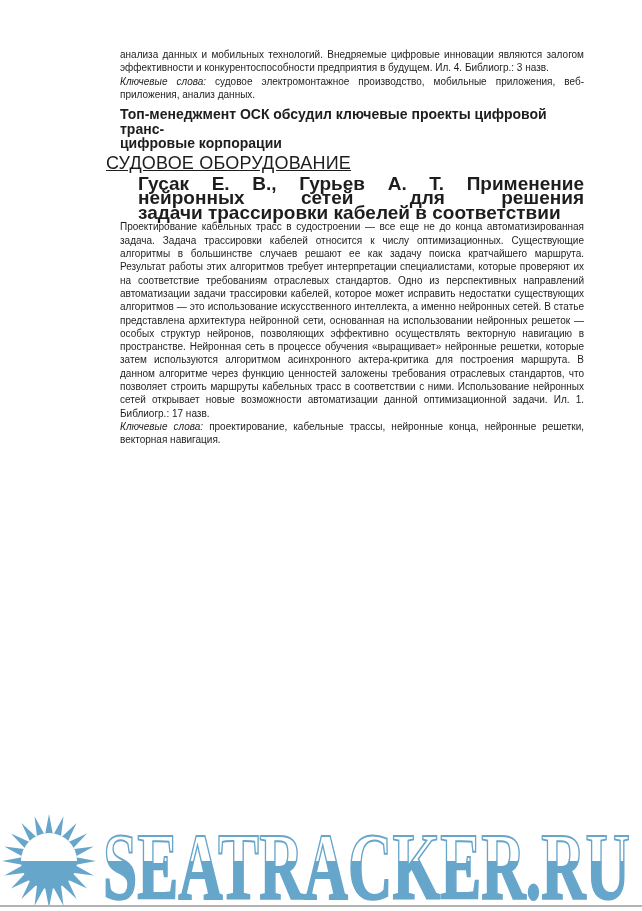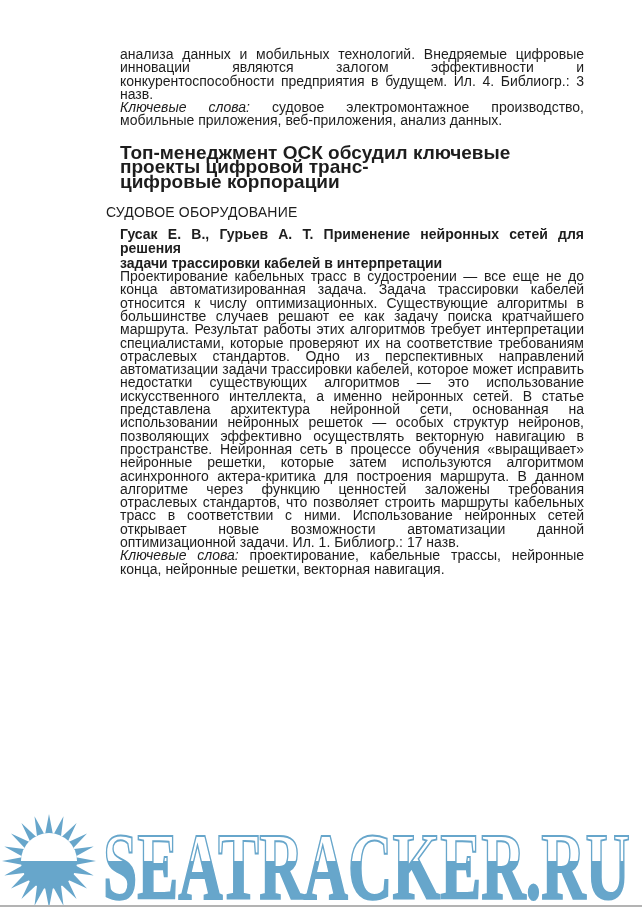--- a/index.html
+++ b/index.html
@@ -2,31 +2,31 @@
 <html><head>
 <meta charset="utf-8">
 <style>
   html,body { margin:0; padding:0; background:#ffffff; }
   .page {
     position:relative; width:642px; height:911px; background:#ffffff;
     font-family:"Liberation Sans", sans-serif; color:#1d1d1d; overflow:hidden;
   }
   .content { position:absolute; top:48px; left:120px; width:464px; }
   p.body {
-    margin:0; font-size:14px; line-height:13.3px;
+    margin:0; font-size:10px; line-height:13.3px;
     text-align:justify; text-align-last:left;
   }
   .kw-label { font-style:italic; }
-  .news-title { margin:18px 0 0 0; font-size:19px; line-height:14.5px; font-weight:bold; }
+  .news-title { margin:6px 0 0 0; font-size:14px; line-height:14.5px; font-weight:bold; }
   .news-title .line { display:block; }
   .section-heading {
-    margin:17px 0 0 -14px; font-size:14px; line-height:13.3px;
-    font-weight:normal; letter-spacing:0.2px;
+    margin:6px 0 0 -14px; font-size:18px; line-height:13.3px;
+    font-weight:normal; letter-spacing:0.2px;text-decoration:underline;
   }
-  .article-title { margin:7px 0 0 0; font-size:14px; line-height:14.5px; font-weight:bold; }
+  .article-title { margin:7px 0 0 18px; font-size:19px; line-height:14.5px; font-weight:bold; }
   .article-title .line { display:block; }
   .article-title .line.jfull { text-align:justify; text-align-last:justify; }
   .watermark { position:absolute; left:0; top:812px; width:642px; height:95px; }
   .bottom-rule {
     position:absolute; left:0; top:905px; width:642px; height:2px;
     background:#b3b3b3;
   }
 </style>
 </head>
 <body>
@@ -41,21 +41,21 @@
 
     <h3 class="news-title">
       <span class="line">Топ-менеджмент ОСК обсудил ключевые проекты цифровой транс-</span>
       <span class="line">цифровые корпорации</span>
     </h3>
 
     <h2 class="section-heading">СУДОВОЕ ОБОРУДОВАНИЕ</h2>
 
     <h3 class="article-title">
       <span class="line jfull">Гусак Е. В., Гурьев А. Т. Применение нейронных сетей для решения</span>
-      <span class="line">задачи трассировки кабелей в интерпретации</span>
+      <span class="line">задачи трассировки кабелей в соответствии</span>
     </h3>
 
     <p class="body">Проектирование кабельных трасс в судостроении — все еще не до конца автоматизированная задача. Задача трассировки кабелей относится к числу оптимизационных. Существующие алгоритмы в большинстве случаев решают ее как задачу поиска кратчайшего маршрута. Результат работы этих алгоритмов требует интерпретации специалистами, которые проверяют их на соответствие требованиям отраслевых стандартов. Одно из перспективных направлений автоматизации задачи трассировки кабелей, которое может исправить недостатки существующих алгоритмов — это использование искусственного интеллекта, а именно нейронных сетей. В статье представлена архитектура нейронной сети, основанная на использовании нейронных решеток — особых структур нейронов, позволяющих эффективно осуществлять векторную навигацию в пространстве. Нейронная сеть в процессе обучения «выращивает» нейронные решетки, которые затем используются алгоритмом асинхронного актера-критика для построения маршрута. В данном алгоритме через функцию ценностей заложены требования отраслевых стандартов, что позволяет строить маршруты кабельных трасс в соответствии с ними. Использование нейронных сетей открывает новые возможности автоматизации данной оптимизационной задачи. Ил. 1. Библиогр.: 17 назв.</p>
 
     <p class="body"><span class="kw-label">Ключевые слова:</span> <span>проектирование, кабельные трассы, нейронные конца, нейронные решетки, векторная навигация.</span></p>
 
   </div>
 
   <svg class="watermark" viewBox="0 0 642 95" xmlns="http://www.w3.org/2000/svg">
     <defs>

